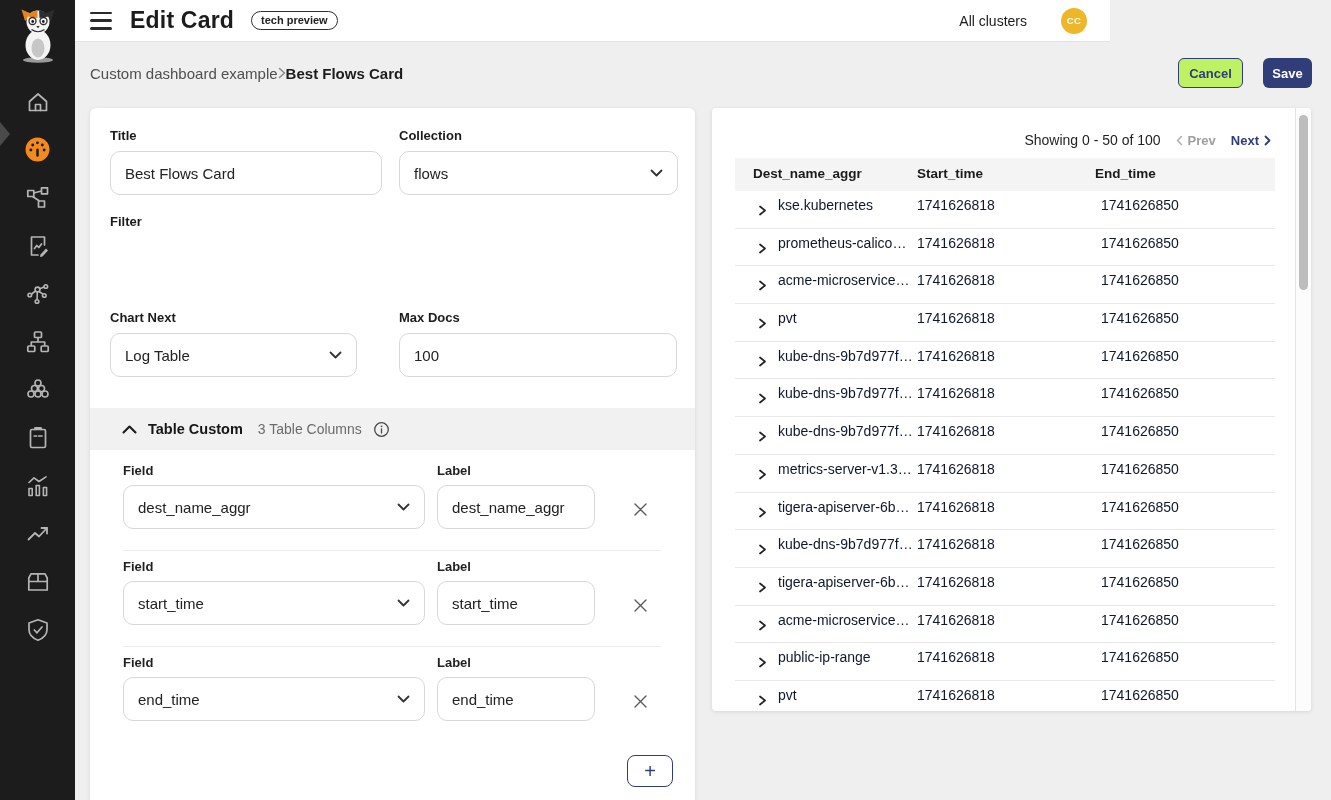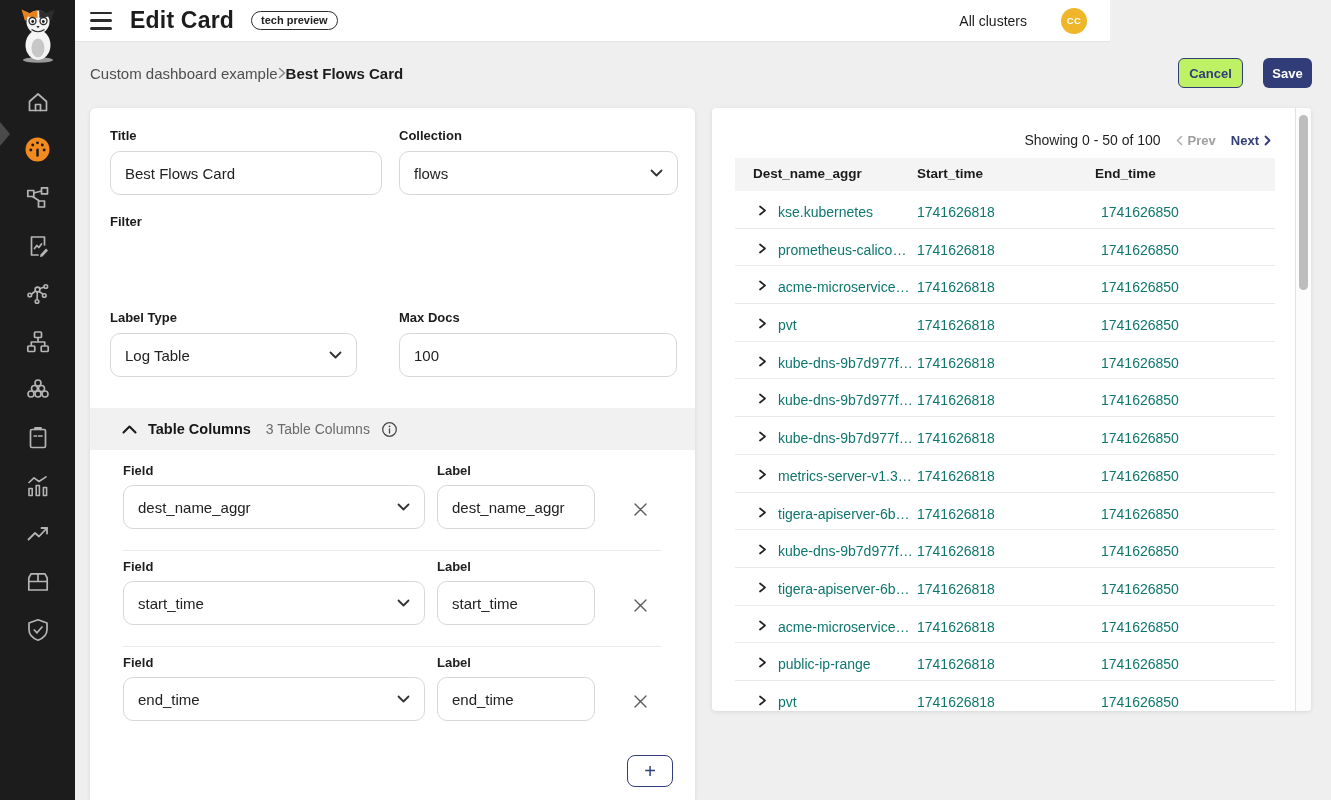--- a/index.html
+++ b/index.html
@@ -83,21 +83,21 @@
   .pagination { position:absolute; top:24px; right:40px; display:flex; align-items:center; gap:15px; }
   .showing { font-size:14px; color:#1f1f1f; }
   .pg-prev { display:flex; align-items:center; gap:5px; color:#9e9e9e; font-size:13px; font-weight:600; cursor:default; }
   .pg-next { display:flex; align-items:center; gap:5px; color:#303d78; font-size:13px; font-weight:700; cursor:pointer; }
   .ptable { position:absolute; left:23px; top:50px; width:540px; }
   .phead { position:relative; height:33px; background:#f4f4f4; }
   .phead span { position:absolute; top:8px; font-size:13.5px; font-weight:700; color:#1b1b1b; }
   .ph-1 { left:18px; } .ph-2 { left:182px; } .ph-3 { left:360px; }
   .prow { position:relative; height:37.7px; border-bottom:1px solid #e9e9e9; cursor:pointer; }
   .prow .chev-r { position:absolute; left:23px; top:14px; }
-  .prow span { position:absolute; top:13px; font-size:14px; color:#0f766e; white-space:nowrap; }
+  .prow span { position:absolute; top:6px; font-size:14px; color:#0f172a; white-space:nowrap; }
   .pc-name { left:43px; max-width:135px; overflow:hidden; }
   .pc-start { left:182px; } .pc-end { left:366px; }
   .vscroll { position:absolute; right:0; top:0; width:16px; height:100%; background:#fcfcfc; border-left:1px solid #e3e3e3; }
   .vthumb { position:absolute; top:7px; right:3px; width:9px; height:175px; background:#bdbdbd; border-radius:5px; cursor:grab; }
 </style>
 </head>
 <body>
 
 <div class="sidebar">
   <div class="logo-wrap">
@@ -253,38 +253,38 @@
     <span>flows</span>
     <span class="chev">
       <svg width="13" height="8" viewBox="0 0 13 8" fill="none" stroke="#333" stroke-width="1.8" stroke-linecap="round" stroke-linejoin="round">
           <path d="M1.5 1.5 L6.5 6.5 L11.5 1.5"></path>
         </svg>
     </span>
   </div>
 
   <label class="flabel" style="left:20px; top:106px;">Filter</label>
 
-  <label class="flabel" style="left:20px; top:202px;">Label Type</label>
+  <label class="flabel" style="left:20px; top:202px;">Chart Next</label>
   <div class="selectbox" style="left:20px; top:225px; width:247px;">
     <span>Log Table</span>
     <span class="chev">
       <svg width="13" height="8" viewBox="0 0 13 8" fill="none" stroke="#333" stroke-width="1.8" stroke-linecap="round" stroke-linejoin="round">
           <path d="M1.5 1.5 L6.5 6.5 L11.5 1.5"></path>
         </svg>
     </span>
   </div>
 
   <label class="flabel" style="left:309px; top:202px;">Max Docs</label>
   <input class="input" style="left: 309px; top: 225px; width: 278px;" value="100">
 
   <div class="section-head">
     <svg width="15" height="9" viewBox="0 0 15 9" fill="none" stroke="#1b1b1b" stroke-width="2.1" stroke-linecap="round" stroke-linejoin="round">
         <path d="M1.5 7.5 L7.5 1.5 L13.5 7.5"></path>
       </svg>
-    <span class="section-title">Table Columns</span>
+    <span class="section-title">Table Custom</span>
     <span class="section-count">3 Table Columns</span>
     <svg width="17" height="17" viewBox="0 0 17 17" fill="none" stroke="#4a4a4a" stroke-width="1.3">
       <circle cx="8.5" cy="8.5" r="6.8"></circle>
         <path d="M8.5 7.8 V12" stroke-linecap="round"></path>
         <circle cx="8.5" cy="5.3" r="0.9" fill="#4a4a4a" stroke="none"></circle>
     </svg>
   </div>
 
   <div class="col-rows">
   <div class="col-row">

